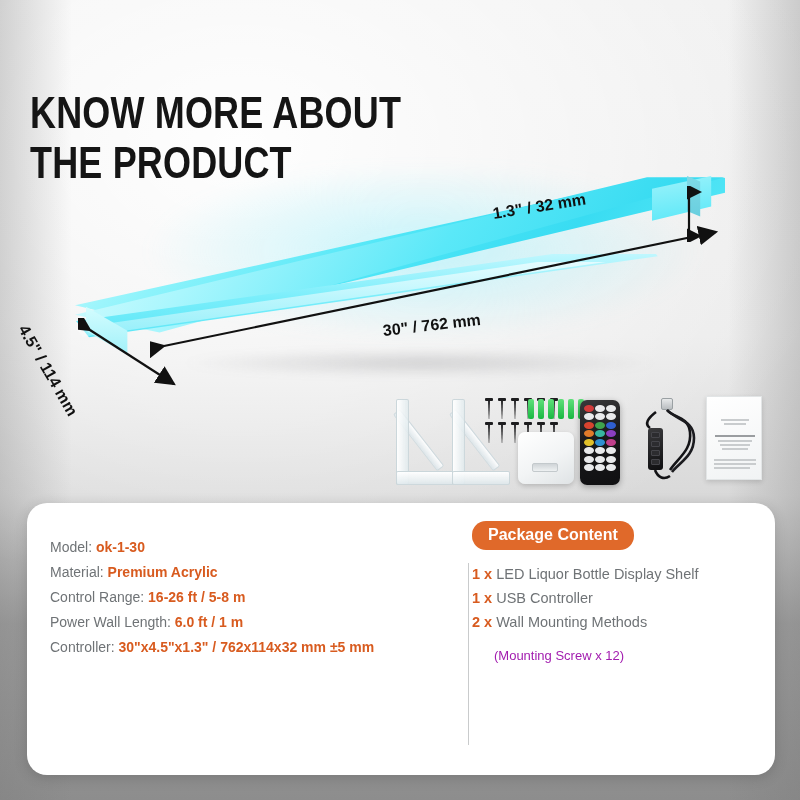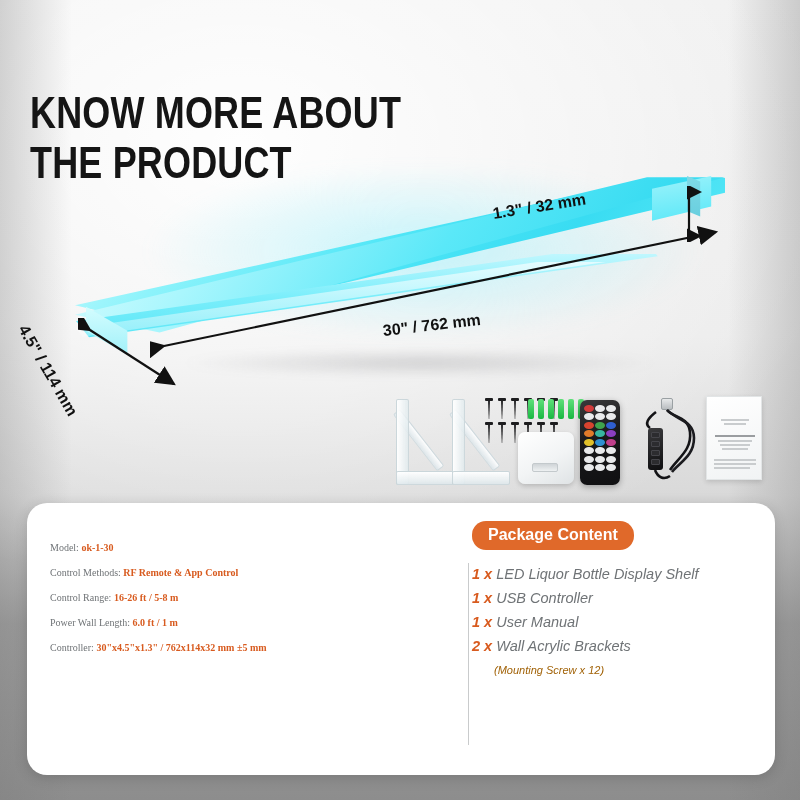--- a/index.html
+++ b/index.html
@@ -130,27 +130,27 @@
   
   .card{position:absolute;left:27px;top:503px;width:748px;height:272px;
     background:#fff;border-radius:20px;box-shadow:0 3px 14px rgba(0,0,0,.16);}
   .pill{display:inline-block;background:#e0692a;color:#fff;font-weight:700;font-size:16px;
     padding:5px 16px 6px;border-radius:14px;line-height:1.15;}
   .col-spec{position:absolute;left:23px;top:18px;width:415px;}
   .col-pack{position:absolute;left:445px;top:18px;width:270px;}
   .divider{position:absolute;left:441px;top:60px;width:1px;height:182px;background:#c9cbcc;}
 
   .spec-list{margin:14px 0 0 0;padding:0;list-style:none;}
-  .spec-list li{font-size:10px;color:#6f7376;line-height:25px;white-space:nowrap;font-family:Liberation Serif, serif;}
+  .spec-list li{font-size:14px;color:#6f7376;line-height:25px;white-space:nowrap;}
   .spec-list li .v{color:#d85b1f;font-weight:700;}
 
-  .pack-list{margin:12px 0 0 0;padding:0;list-style:none;font-style:italic;}
+  .pack-list{margin:12px 0 10px 0;padding:0;list-style:none;}
   .pack-list li{font-size:14.5px;color:#6f7376;line-height:24px;white-space:nowrap;}
   .pack-list li .q{color:#d85b1f;font-weight:700;}
-  .pack-note{font-size:11px;color:#a16207;line-height:24px;padding-left:22px;font-style:italic;}
+  .pack-note{font-size:13px;color:#a21caf;line-height:24px;padding-left:22px;}
 </style>
 </head>
 <body>
 
 <div class="stage">
 
   <div class="bg-base"></div>
   <div class="bg-vig"></div>
   <div class="bg-sidedark"></div>
 
@@ -341,34 +341,33 @@
       <div class="ln" style="left:7px;top:66px;width:42px;"></div>
       <div class="ln" style="left:7px;top:70px;width:36px;"></div>
     </div>
   </div>
 
   <div class="card">
 
     <div class="col-spec">
       <ul class="spec-list">
         <li><span>Model:</span> <span class="v">ok-1-30</span></li>
-        <li><span>Control Methods:</span> <span class="v">RF Remote &amp; App Control</span></li>
+        <li><span>Material:</span> <span class="v">Premium Acrylic</span></li>
         <li><span>Control Range:</span> <span class="v">16-26 ft / 5-8 m</span></li>
         <li><span>Power Wall Length:</span> <span class="v">6.0 ft / 1 m</span></li>
         <li><span>Controller:</span> <span class="v">30"x4.5"x1.3" / 762x114x32 mm ±5 mm</span></li>
       </ul>
     </div>
 
     <div class="divider"></div>
 
     <div class="col-pack">
       <span class="pill">Package Content</span>
       <ul class="pack-list">
         <li><span class="q">1 x</span> <span>LED Liquor Bottle Display Shelf</span></li>
         <li><span class="q">1 x</span> <span>USB Controller</span></li>
-        <li><span class="q">1 x</span> <span>User Manual</span></li>
-        <li><span class="q">2 x</span> <span>Wall Acrylic Brackets</span></li>
+        <li><span class="q">2 x</span> <span>Wall Mounting Methods</span></li>
       </ul>
       <div class="pack-note">(Mounting Screw x 12)</div>
     </div>
 
   </div>
 </div>
 
 </body></html>

